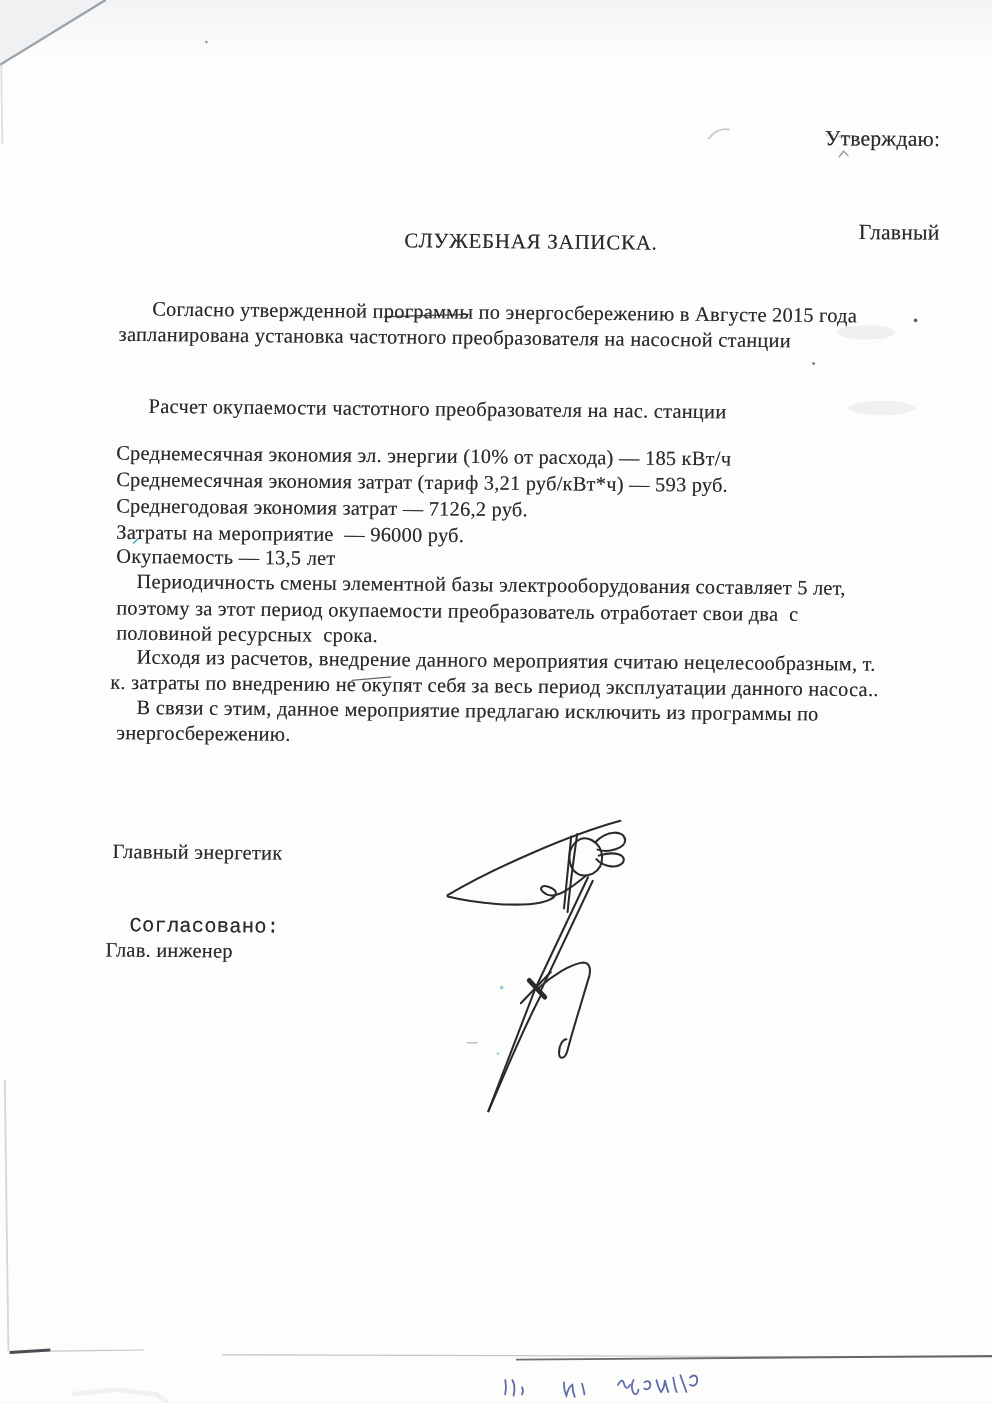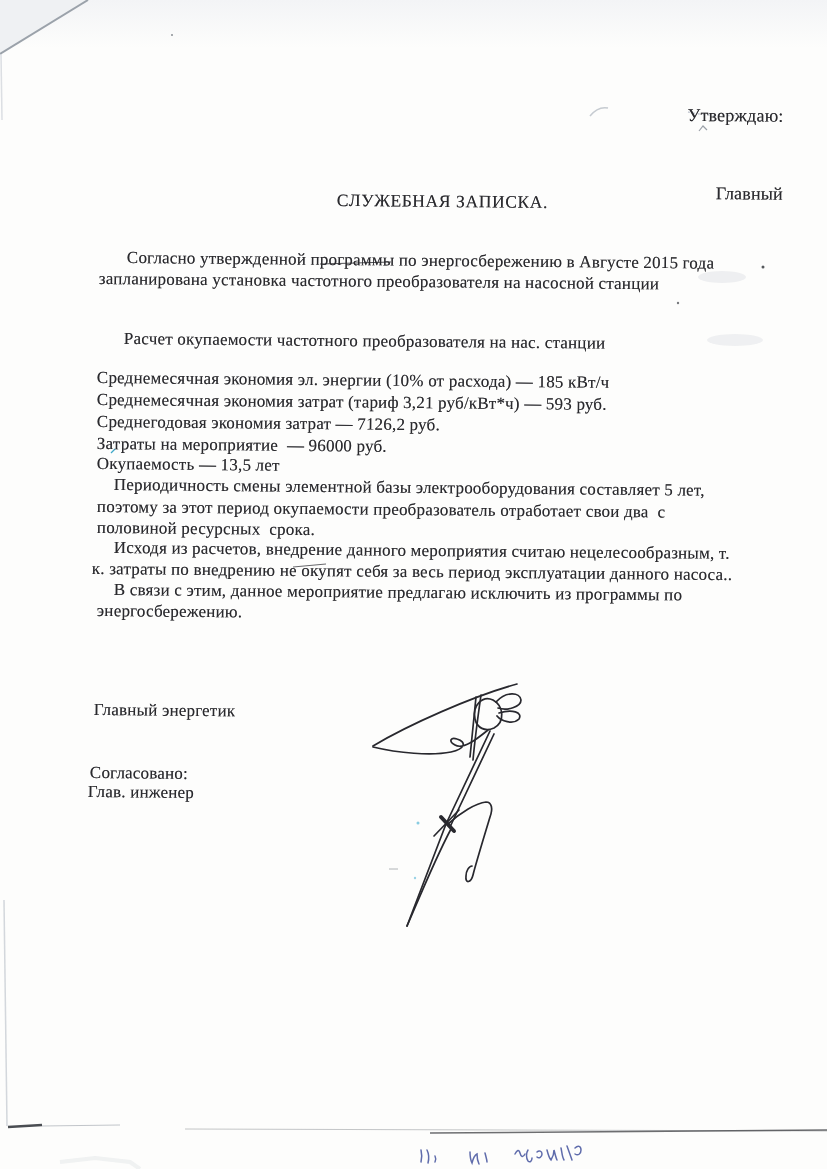--- a/index.html
+++ b/index.html
@@ -101,21 +101,21 @@
   <div class="ln" style="left:97px;top:496px;">поэтому за этот период окупаемости преобразователь отработает свои два  с</div>
   <div class="ln" style="left:97px;top:517px;">половиной ресурсных  срока.</div>
 
   <div class="ln" style="left:114px;top:537px;">Исходя из расчетов, внедрение данного мероприятия считаю нецелесообразным, т.</div>
   <div class="ln" style="left:92px;top:558px;">к. затраты по внедрению не окупят себя за весь период эксплуатации данного насоса..</div>
 
   <div class="ln" style="left:114px;top:579px;">В связи с этим, данное мероприятие предлагаю исключить из программы по</div>
   <div class="ln" style="left:97px;top:600px;">энергосбережению.</div>
 
   <div class="ln" style="left:94px;top:699px;">Главный энергетик</div>
-  <div class="ln" style="left:90px;top:762px;">Согласовано:</div>
+  <div class="ln" style="left:108px;top:762px;font-family:Liberation Mono, monospace;">Согласовано:</div>
   <div class="ln" style="left:88px;top:781px;">Глав. инженер</div>
 
   <svg class="signature" width="185" height="266" viewBox="0 0 185 266">
     <g stroke="#17171d" stroke-width="1.7" fill="none" stroke-linecap="round" stroke-linejoin="round" opacity=".92">
       <path d="M 20,73 C 55,52 120,23 164,11"></path>
       <path d="M 20,74 C 45,80 78,83 98,79 C 112,76 114,69 104,66 C 98,64 95,68 102,72 C 110,77 124,66 135,57"></path>
       <path d="M 122,46 C 119,32 130,22 140,27 C 151,33 152,49 141,55 C 132,59 124,55 122,46"></path>
       <path d="M 143,29 C 153,18 167,19 168,27 C 168,34 154,38 145,35"></path>
       <path d="M 146,40 C 159,36 170,39 166,46 C 160,52 148,48 144,43"></path>
       <path d="M 123,24 C 121,44 119,64 117,84"></path>

